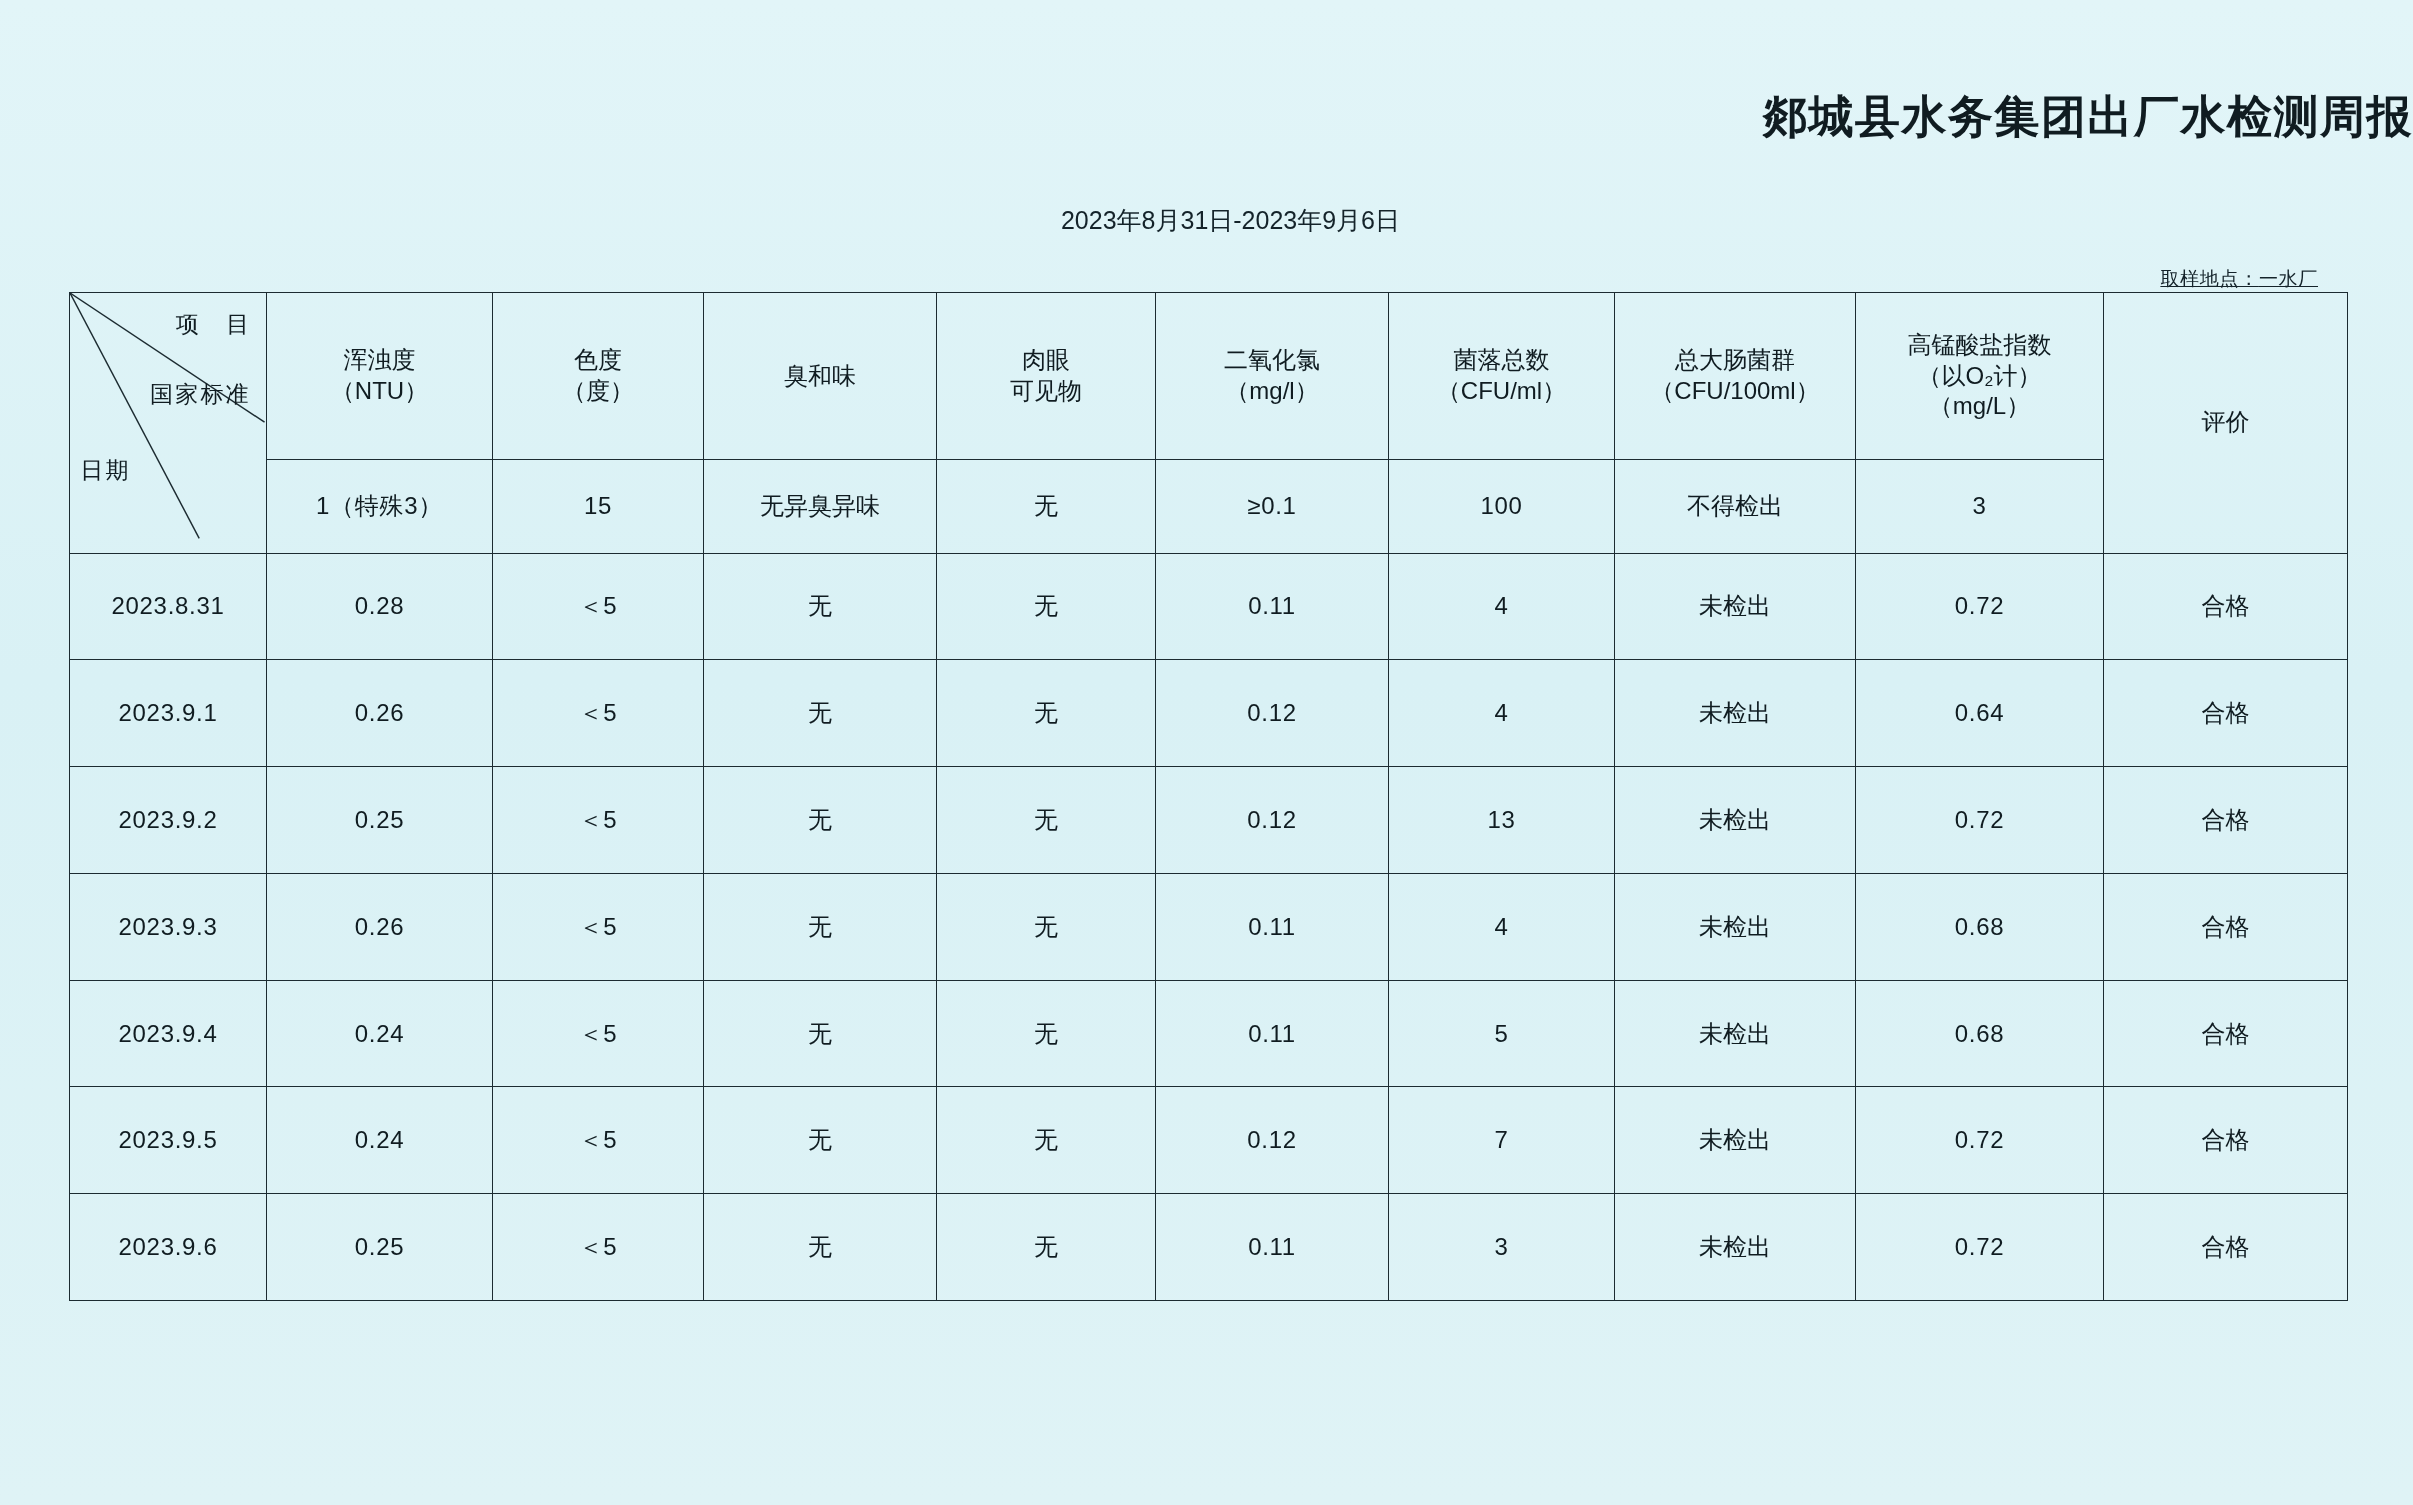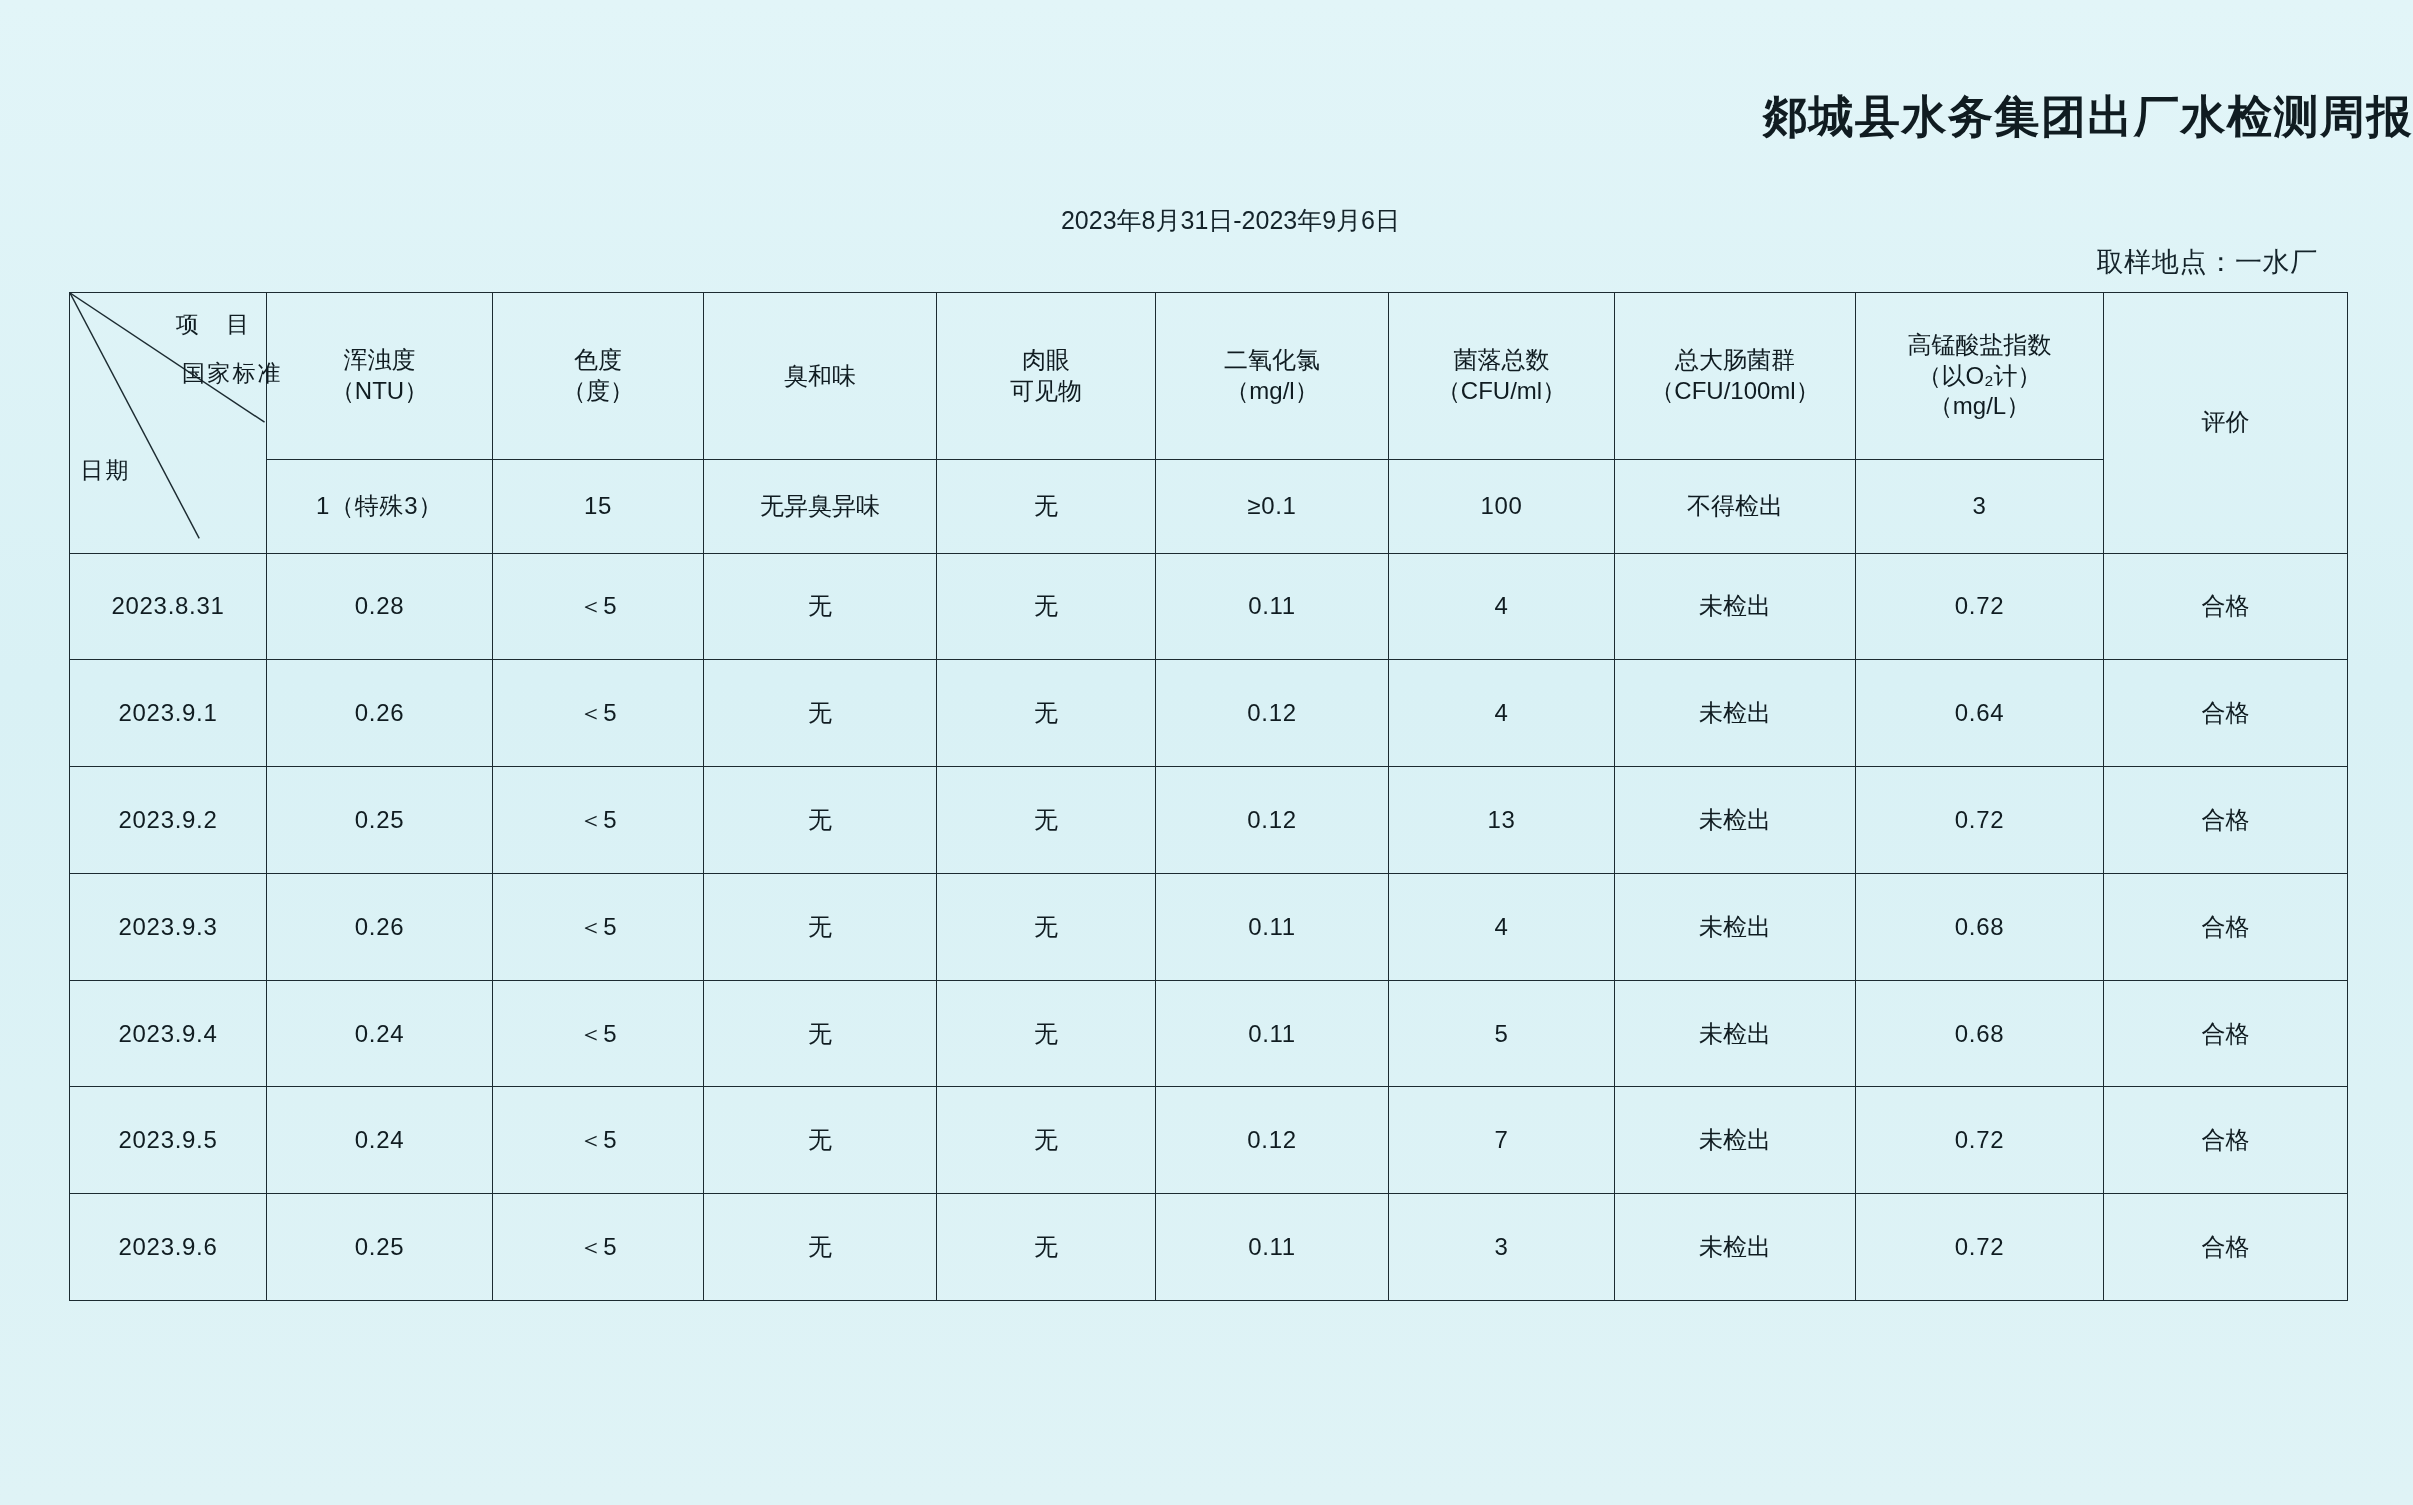--- a/index.html
+++ b/index.html
@@ -38,26 +38,27 @@
     left: 0;
     width: 2413px;
     text-align: center;
     font-size: 25px;
     font-family: "Liberation Sans", "DejaVu Sans", sans-serif;
     color: #14232a;
     padding-left: 24px;
   }
   .sample-site {
     position: absolute;
-    top: 244px;
+    top: 266px;
     right: 95px;
-    font-size: 27px;
+    font-size: 19px;
     font-family: "Liberation Sans", "DejaVu Sans", sans-serif;
     color: #14232a;
     letter-spacing: 0.7px;
+    text-decoration: underline;
   }
   .table-wrap {
     position: absolute;
     top: 292px;
     left: 69px;
     width: 2279px;
   }
   table.report {
     border-collapse: collapse;
     width: 2279px;
@@ -94,21 +95,21 @@
     pointer-events: none;
   }
   .corner .lbl {
     position: absolute;
     font-size: 23px;
     font-family: "Liberation Sans", "DejaVu Sans", sans-serif;
     letter-spacing: 2.2px;
     white-space: nowrap;
   }
   .lbl-item { top: 16px; right: 14.6px; margin-left: 38px; }
-  .lbl-std  { top: 65px; left: 80px; letter-spacing: 7.3px; margin-left: 32px; }
+  .lbl-std  { top: 86px; left: 80px; letter-spacing: 7.3px; }
   .lbl-date { bottom: 67px; left: 10.2px; letter-spacing: 7.3px; }
   .std-row td { height: 87px; }
   .data-row td { height: 100px; }
 </style>
 </head>
 <body>
 
 <div class="page">
 
   <div class="title">郯城县水务集团出厂水检测周报</div>

